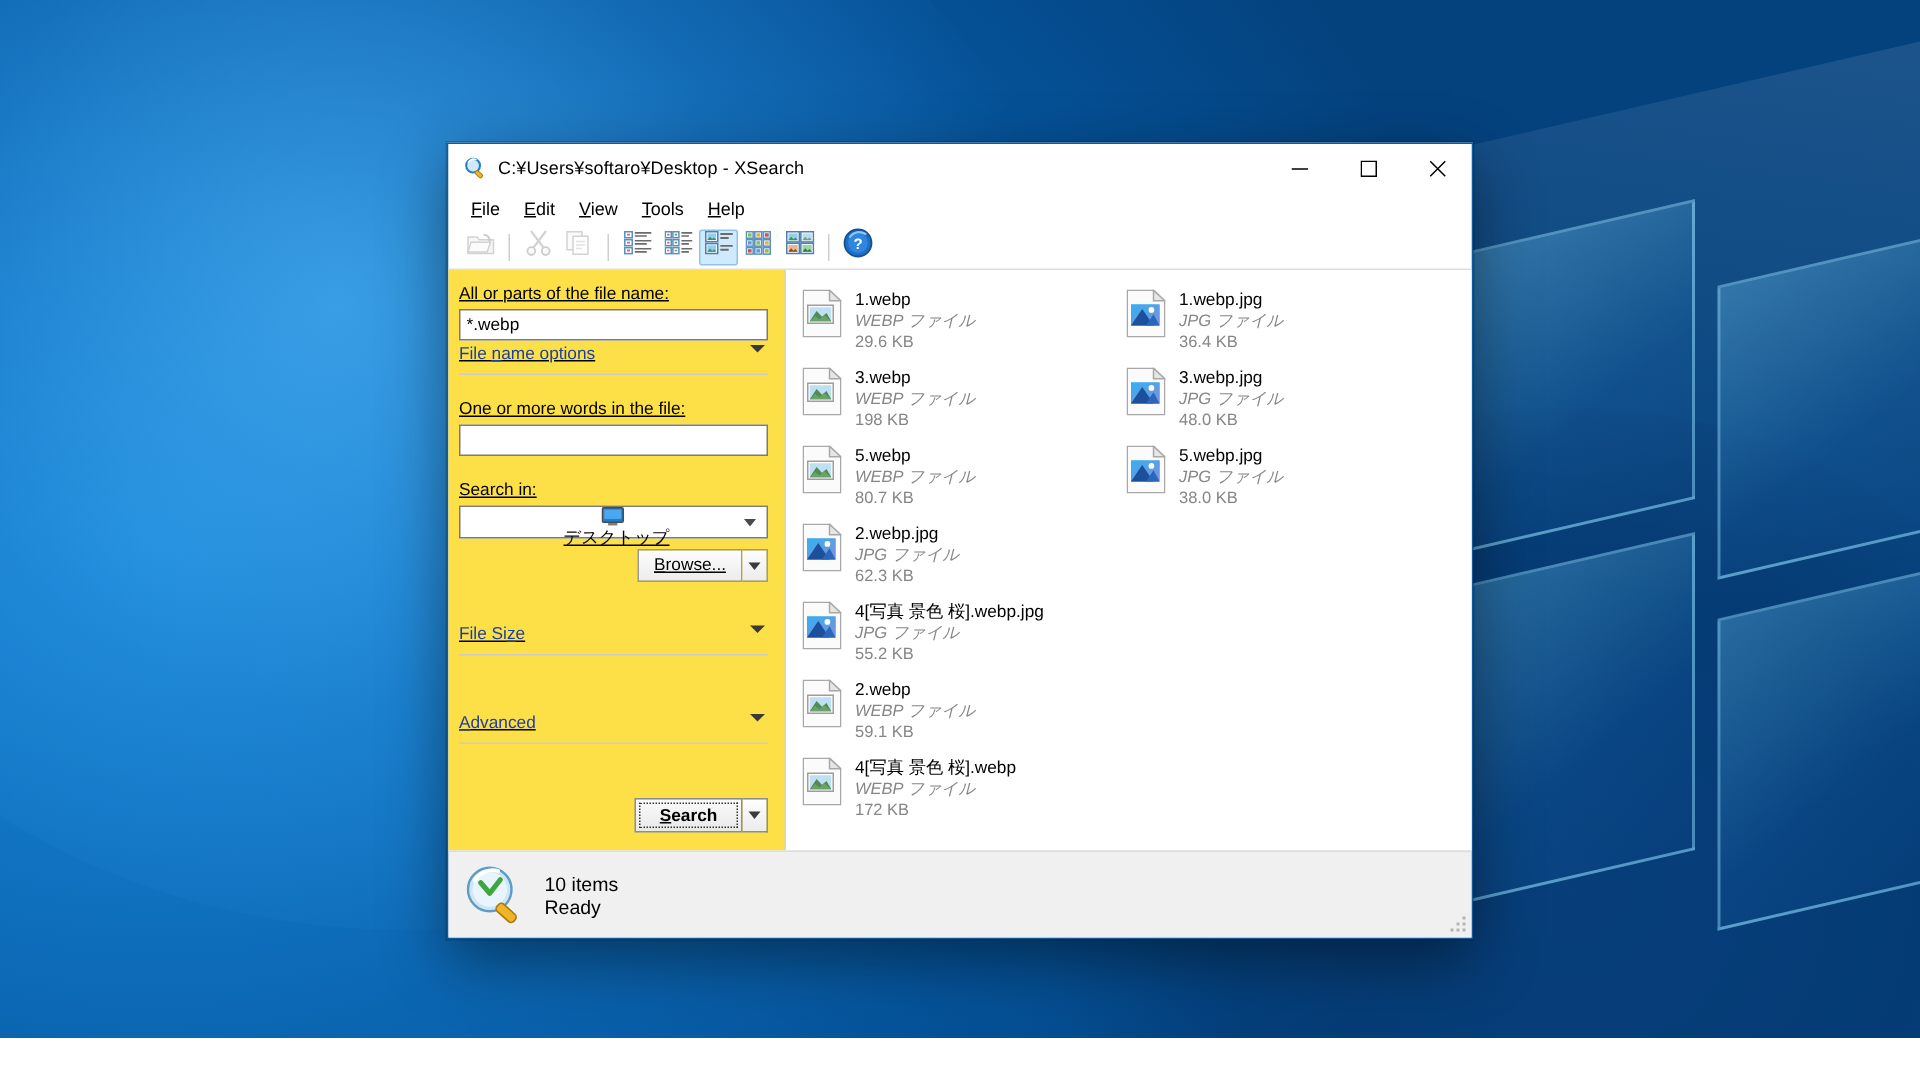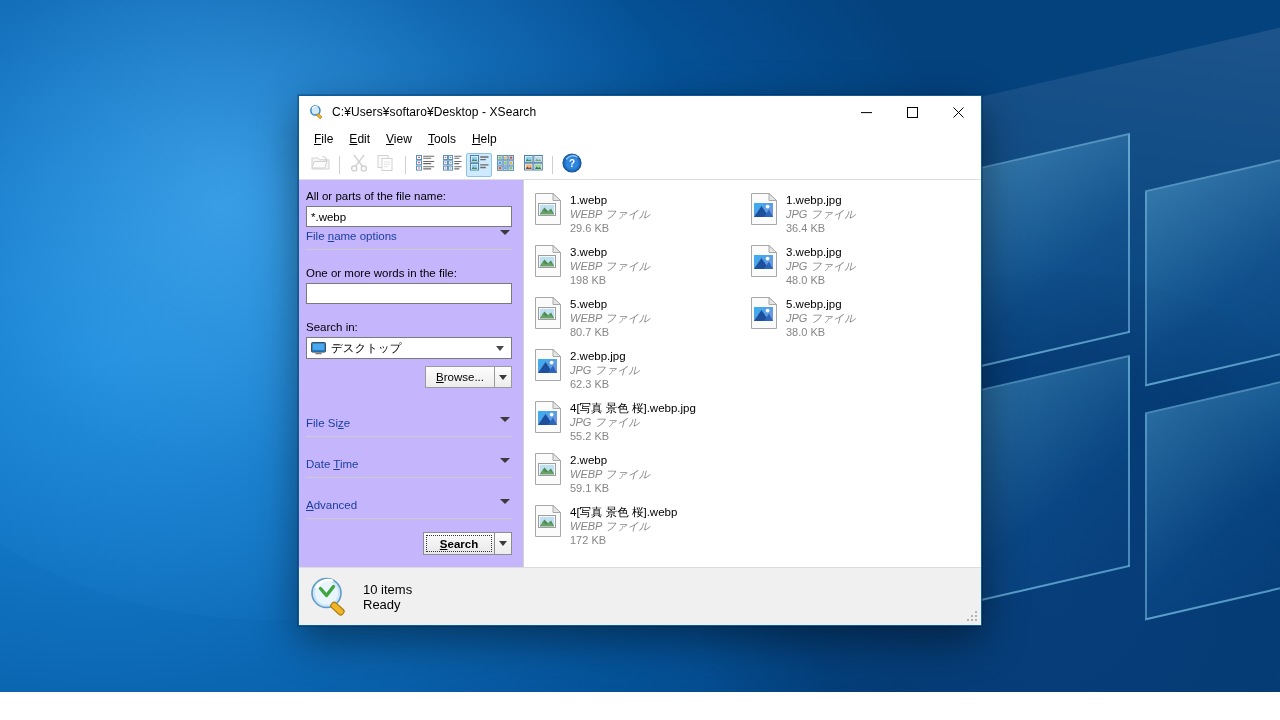--- a/index.html
+++ b/index.html
@@ -133,24 +133,25 @@
     flex: 1 1 auto;
     display: flex;
     background: #f0f0f0;
     min-height: 0;
   }
 
   
   .search-panel {
     width: 225px;
     flex: 0 0 auto;
-    background: #c4b5fd;
+    background: #fde047;
     border-right: 1px solid #d4d4d4;
     padding: 10px 11px 0 7px;
     position: relative;
+    text-decoration: underline;
   }
   .field-label {
     font-size: 11.5px; color: #000;
     margin-bottom: 4px;
   }
   .text-input {
     width: 100%; height: 21px;
     border: 1px solid #7a7a7a;
     background: #ffffff;
     font-size: 11.5px;
@@ -184,20 +185,21 @@
 
   .combo {
     width: 100%; height: 22px;
     border: 1px solid #7a7a7a;
     background: #ffffff;
     display: flex; align-items: center;
     padding-left: 4px;
     font-size: 11.5px;
     position: relative;
     cursor: default;
+    flex-direction: column;
   }
   .combo-arrow {
     position: absolute; right: 7px; top: 50%;
     margin-top: -2px;
     width: 0; height: 0;
     border-left: 4px solid transparent;
     border-right: 4px solid transparent;
     border-top: 5px solid #4a4a4a;
   }
   .desktop-icon {
@@ -551,26 +553,20 @@
 
         <div class="expander">
           <div class="expander-label">
             <span>File Si</span><u>z</u><span>e</span>
           </div>
           <div class="caret-down"></div>
         </div>
 
         <div class="section-gap-sm"></div>
 
-        <div class="expander">
-          <div class="expander-label">
-            <span>Date </span><u>T</u><span>ime</span>
-          </div>
-          <div class="caret-down"></div>
-        </div>
 
         <div class="section-gap-sm"></div>
 
         <div class="expander">
           <div class="expander-label">
             <span></span><u>A</u><span>dvanced</span>
           </div>
           <div class="caret-down"></div>
         </div>
 

